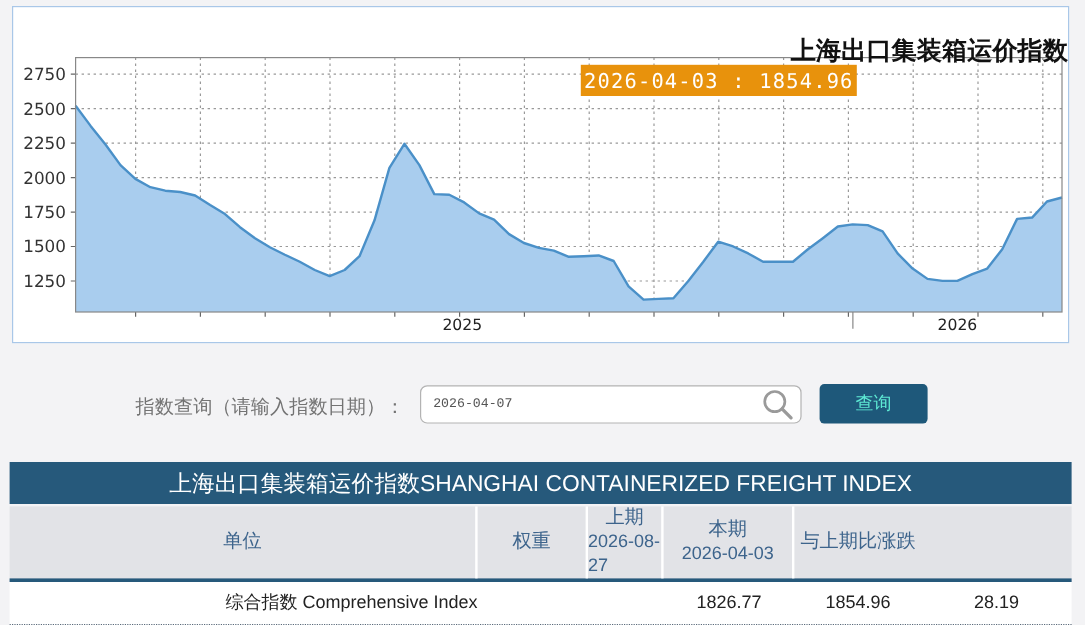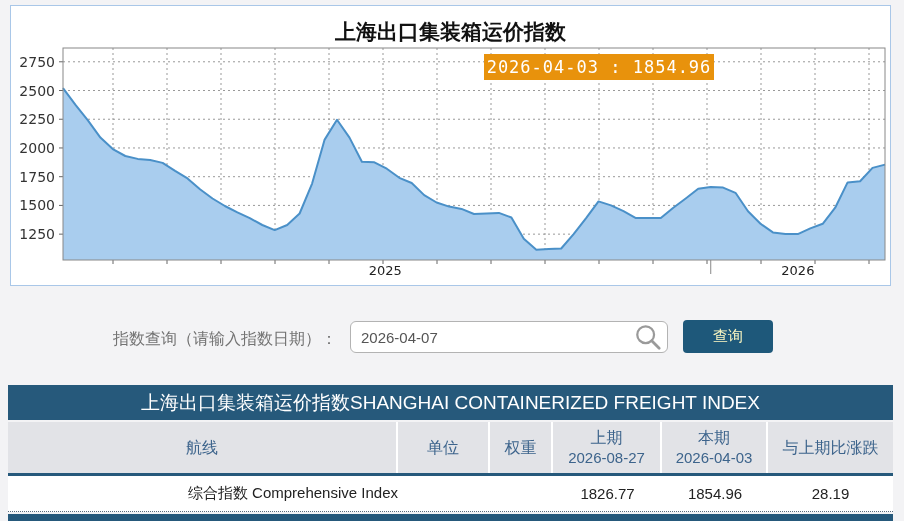--- a/index.html
+++ b/index.html
@@ -3,33 +3,33 @@
 <meta charset="utf-8">
 <style>
   * { margin:0; padding:0; box-sizing:border-box; }
   html,body { background:#f3f3f5; }
   body { font-family:"Liberation Sans", sans-serif; }
   .page { position:relative; width:904px; height:521px; background:#f3f3f5; overflow:hidden; }
 
   
   .chart-panel { position:absolute; left:10px; top:5px; width:881px; height:281px;
                  background:#ffffff; border:1px solid #a9c7e8; }
-  .chart-title { position:absolute; left:0; top:12px; width:100%; text-align:center;
+  .chart-title { position:absolute; left:0; top:22px; width:100%; text-align:right;
                  font-family:"DejaVu Serif", serif; font-weight:bold; font-size:21px; color:#111; }
   .chart-svg { position:absolute; left:0; top:0; }
 
   
   .query-label { position:absolute; left:113px; top:329px; font-size:16px; color:#737373; }
   .search-wrap { position:absolute; left:350px; top:321px; width:318px; height:32px; }
   .search-input { width:318px; height:32px; border:1px solid #b3b3b3; border-radius:6px;
-                  padding:0 40px 0 10px; font-size:15px; color:#555; background:#fff; outline:none;
-                  font-family:Liberation Sans, sans-serif; }
+                  padding:0 40px 0 10px; font-size:11px; color:#555; background:#fff; outline:none;
+                  font-family:Liberation Mono, monospace; }
   .magnifier { position:absolute; right:6px; top:2px; width:28px; height:28px; cursor:pointer; }
   .query-btn { position:absolute; left:683px; top:320px; width:90px; height:33px;
-               background:#1e587a; color:#fef9c3; font-size:15px; border:none; border-radius:4px;
+               background:#1e587a; color:#5eead4; font-size:15px; border:none; border-radius:4px;
                cursor:pointer; font-family:"Liberation Sans", sans-serif; }
 
   
   .scfi-table { position:absolute; left:8px; top:385px; width:885px; }
   .table-title { height:35px; background:#26597b; color:#ffffff; font-size:19px;
                  display:flex; align-items:center; justify-content:center; }
   .thead { margin-top:2px; display:grid; grid-template-columns:390px 92px 63px 109px 106px 125px;
            background:#e2e3e7; border-bottom:3px solid #26597b; }
   .th { min-height:51px; display:flex; flex-direction:column; align-items:center; justify-content:center;
         color:#3d648c; font-size:16px; border-right:2px solid #ffffff; line-height:20px; }
@@ -122,23 +122,20 @@
       <circle cx="12.5" cy="12.5" r="9" fill="none" stroke="#9a9a9a" stroke-width="2.4"></circle>
       <line x1="19" y1="19" x2="27" y2="27" stroke="#9a9a9a" stroke-width="3" stroke-linecap="round"></line>
     </svg>
   </span>
   <button class="query-btn">查询</button>
 
   <div class="scfi-table">
     <div class="table-title">上海出口集装箱运价指数SHANGHAI CONTAINERIZED FREIGHT INDEX</div>
     <div class="thead">
       <div class="th">
-          <span>航线</span>
-        </div>
-      <div class="th">
           <span>单位</span>
         </div>
       <div class="th">
           <span>权重</span>
         </div>
       <div class="th">
         <span>上期</span>
           <span class="sub">2026-08-27</span>
       </div>
       <div class="th">

